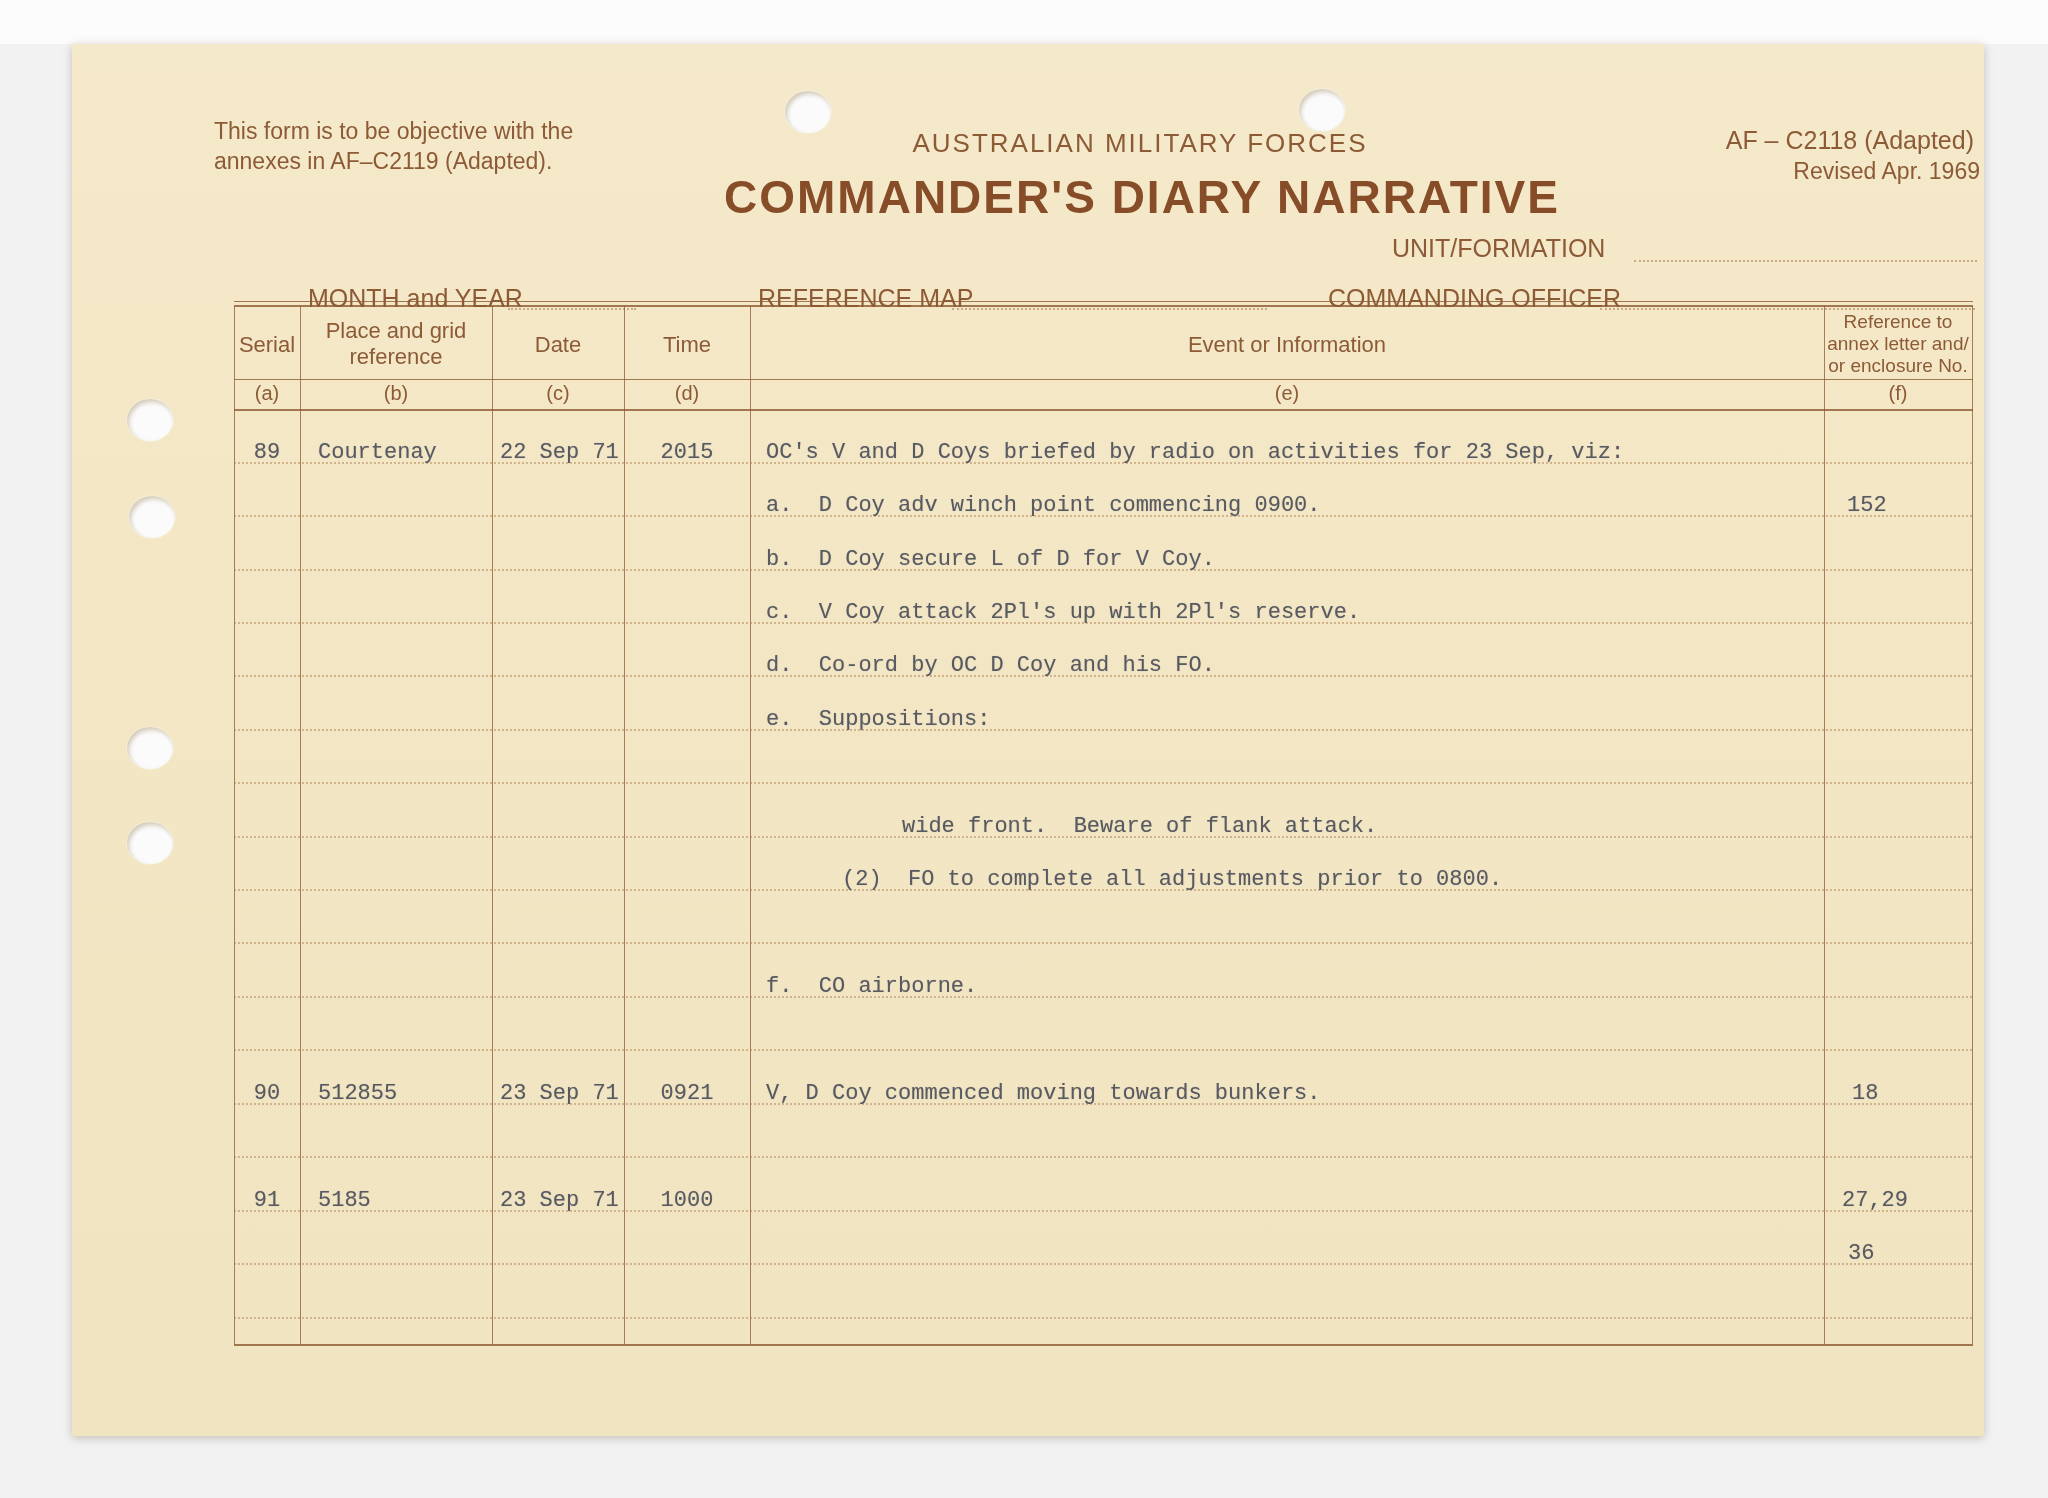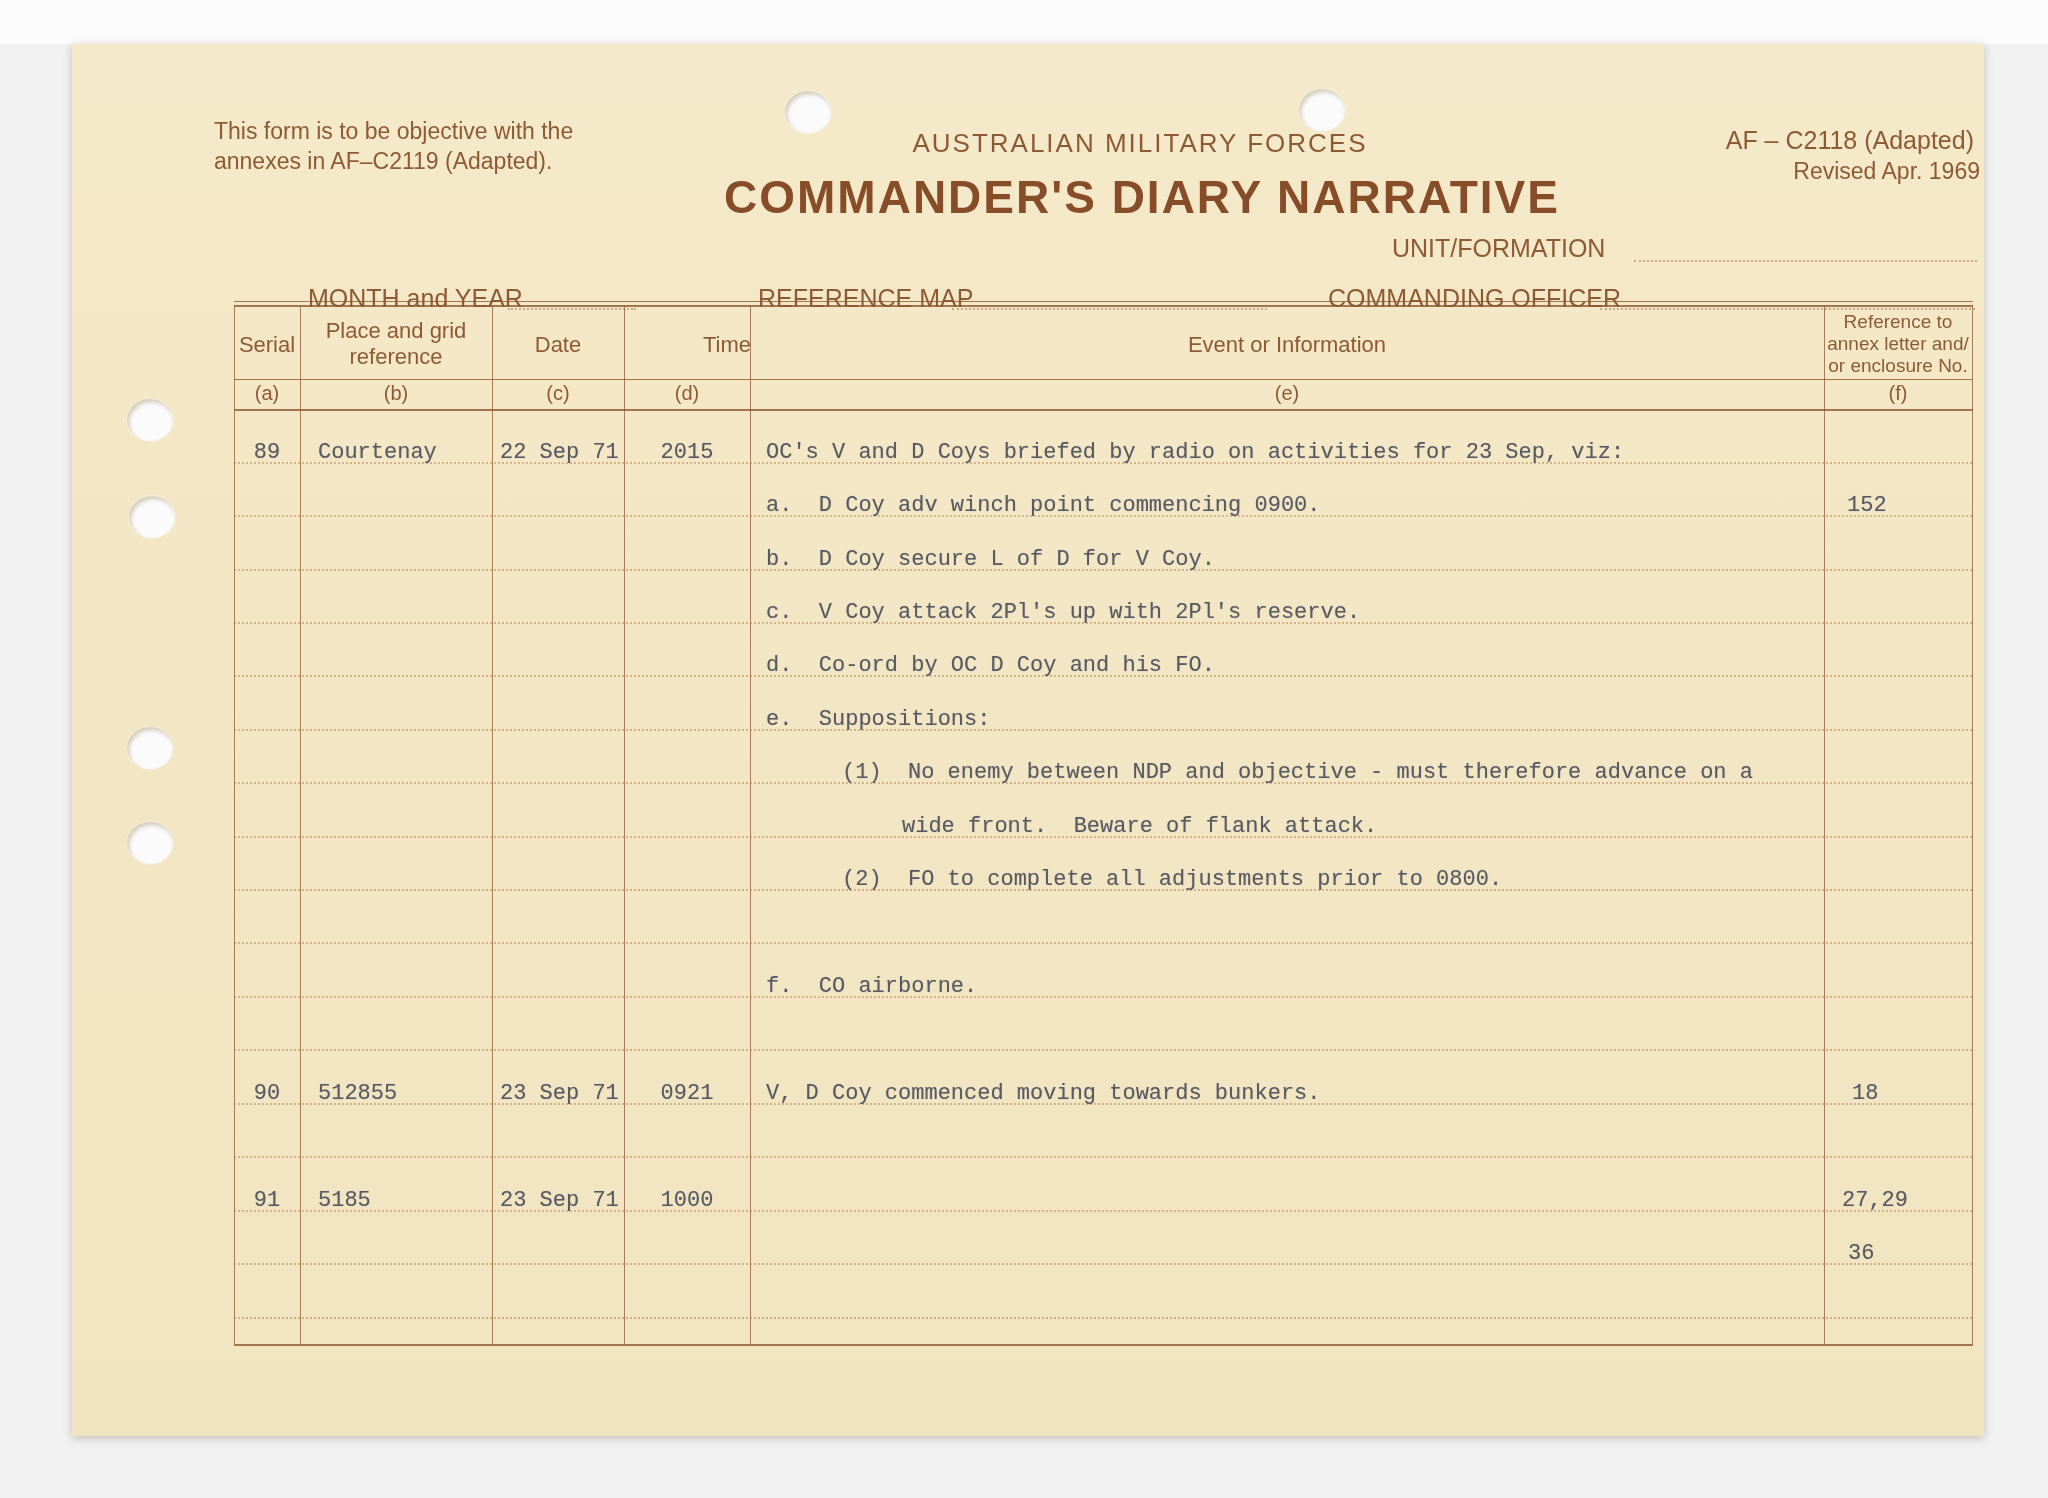--- a/index.html
+++ b/index.html
@@ -70,21 +70,21 @@
     <div class="vline" style="left:228px;"></div>
     <div class="vline" style="left:420px;"></div>
     <div class="vline" style="left:552px;"></div>
     <div class="vline" style="left:678px;"></div>
     <div class="vline" style="left:1752px;"></div>
     <div class="vline" style="left:1900px;"></div>
 
     <div class="p ctr" style="left:162px;top:288px;width:66px;font-size:22px;">Serial</div>
     <div class="p ctr" style="left:232px;top:274px;width:184px;font-size:22px;line-height:26px;white-space:normal;">Place and grid reference</div>
     <div class="p ctr" style="left:420px;top:288px;width:132px;font-size:22px;">Date</div>
-    <div class="p ctr" style="left:552px;top:288px;width:126px;font-size:22px;padding-left:40px;">Time</div>
+    <div class="p ctr" style="left:552px;top:288px;width:126px;font-size:22px;">Time</div>
     <div class="p ctr" style="left:678px;top:288px;width:1074px;font-size:22px;">Event or Information</div>
     <div class="p ctr" style="left:1752px;top:267px;width:148px;font-size:19px;line-height:22px;white-space:normal;">Reference to annex letter and/ or enclosure No.</div>
 
     <div class="p ctr" style="left:162px;top:338px;width:66px;font-size:20px;">(a)</div>
     <div class="p ctr" style="left:228px;top:338px;width:192px;font-size:20px;">(b)</div>
     <div class="p ctr" style="left:420px;top:338px;width:132px;font-size:20px;">(c)</div>
     <div class="p ctr" style="left:552px;top:338px;width:126px;font-size:20px;">(d)</div>
     <div class="p ctr" style="left:678px;top:338px;width:1074px;font-size:20px;">(e)</div>
     <div class="p ctr" style="left:1752px;top:338px;width:148px;font-size:20px;">(f)</div>
 
@@ -109,21 +109,20 @@
     <div class="t ctr" style="left:162px;top:397px;width:66px;">89</div>
     <div class="t" style="left:246px;top:397px;">Courtenay</div>
     <div class="t" style="left:428px;top:397px;">22 Sep 71</div>
     <div class="t ctr" style="left:552px;top:397px;width:126px;">2015</div>
     <div class="t" style="left:694px;top:397px;">OC's V and D Coys briefed by radio on activities for 23 Sep, viz:</div>
     <div class="t" style="left:694px;top:450px;">a.  D Coy adv winch point commencing 0900.</div>
     <div class="t" style="left:694px;top:504px;">b.  D Coy secure L of D for V Coy.</div>
     <div class="t" style="left:694px;top:557px;">c.  V Coy attack 2Pl's up with 2Pl's reserve.</div>
     <div class="t" style="left:694px;top:610px;">d.  Co-ord by OC D Coy and his FO.</div>
     <div class="t" style="left:694px;top:664px;">e.  Suppositions:</div>
-    <div class="t" style="left:770px;top:717px;">(1)  No enemy between NDP and objective - must therefore advance on a</div>
     <div class="t" style="left:830px;top:771px;">wide front.  Beware of flank attack.</div>
     <div class="t" style="left:770px;top:824px;text-align:center;">(2)  FO to complete all adjustments prior to 0800.</div>
     <div class="t" style="left:694px;top:931px;">f.  CO airborne.</div>
     <div class="t" style="left:1775px;top:450px;">152</div>
 
     <div class="t ctr" style="left:162px;top:1038px;width:66px;">90</div>
     <div class="t" style="left:246px;top:1038px;">512855</div>
     <div class="t" style="left:428px;top:1038px;">23 Sep 71</div>
     <div class="t ctr" style="left:552px;top:1038px;width:126px;">0921</div>
     <div class="t" style="left:694px;top:1038px;">V, D Coy commenced moving towards bunkers.</div>

